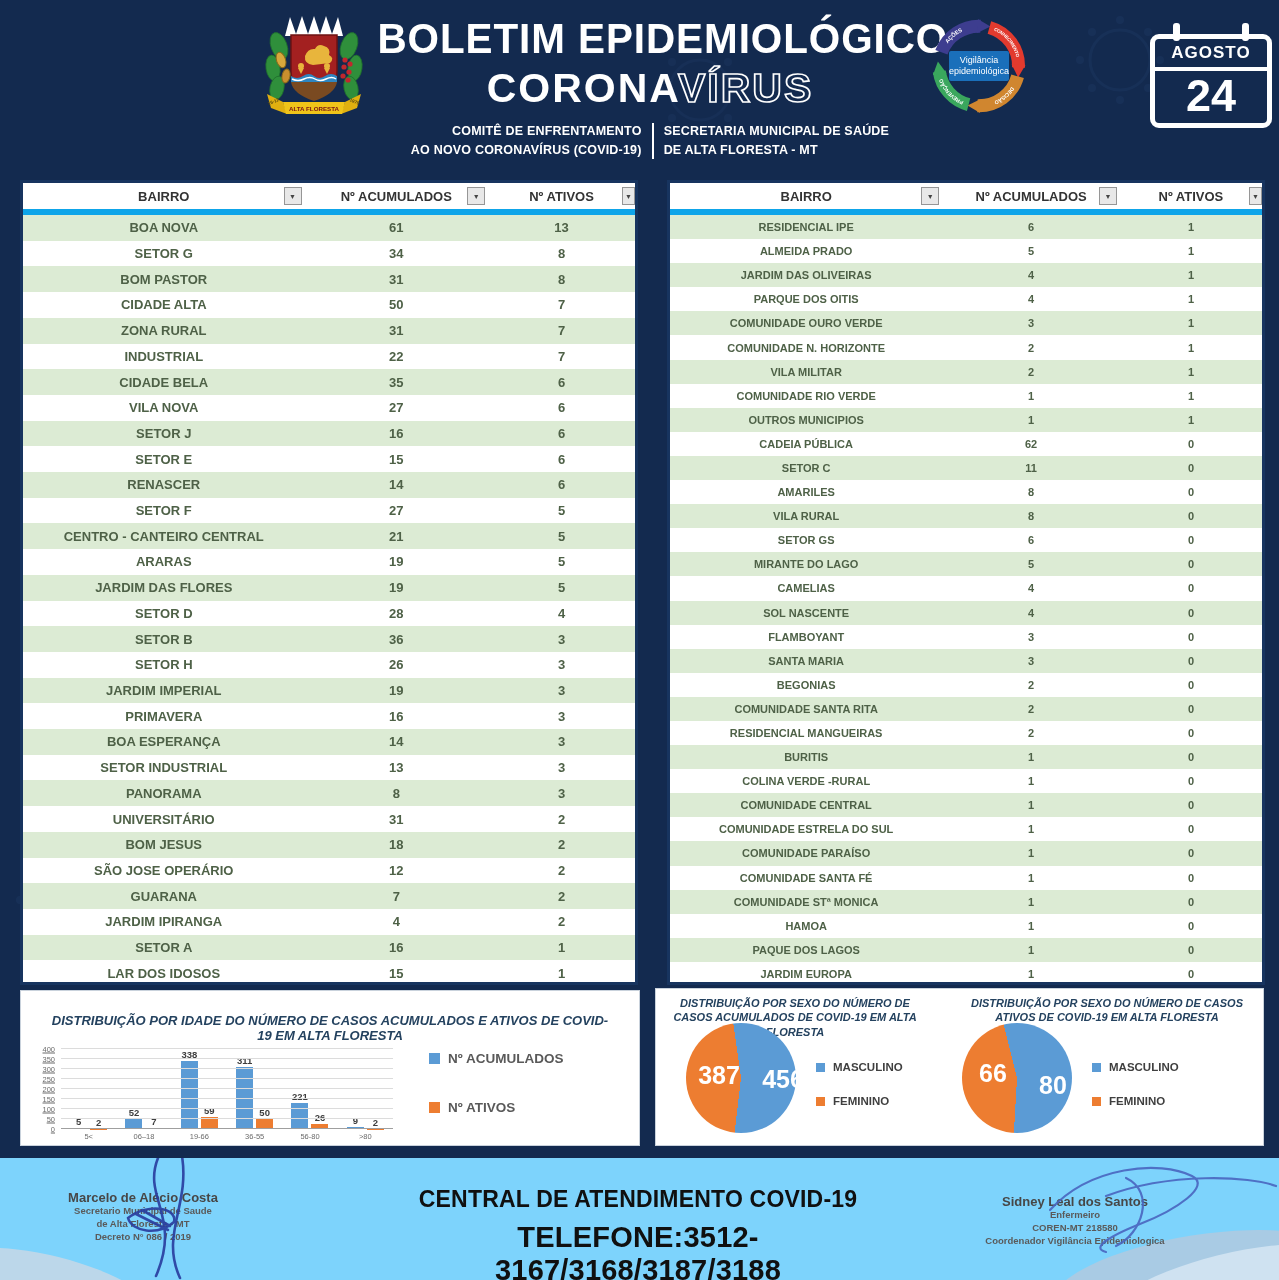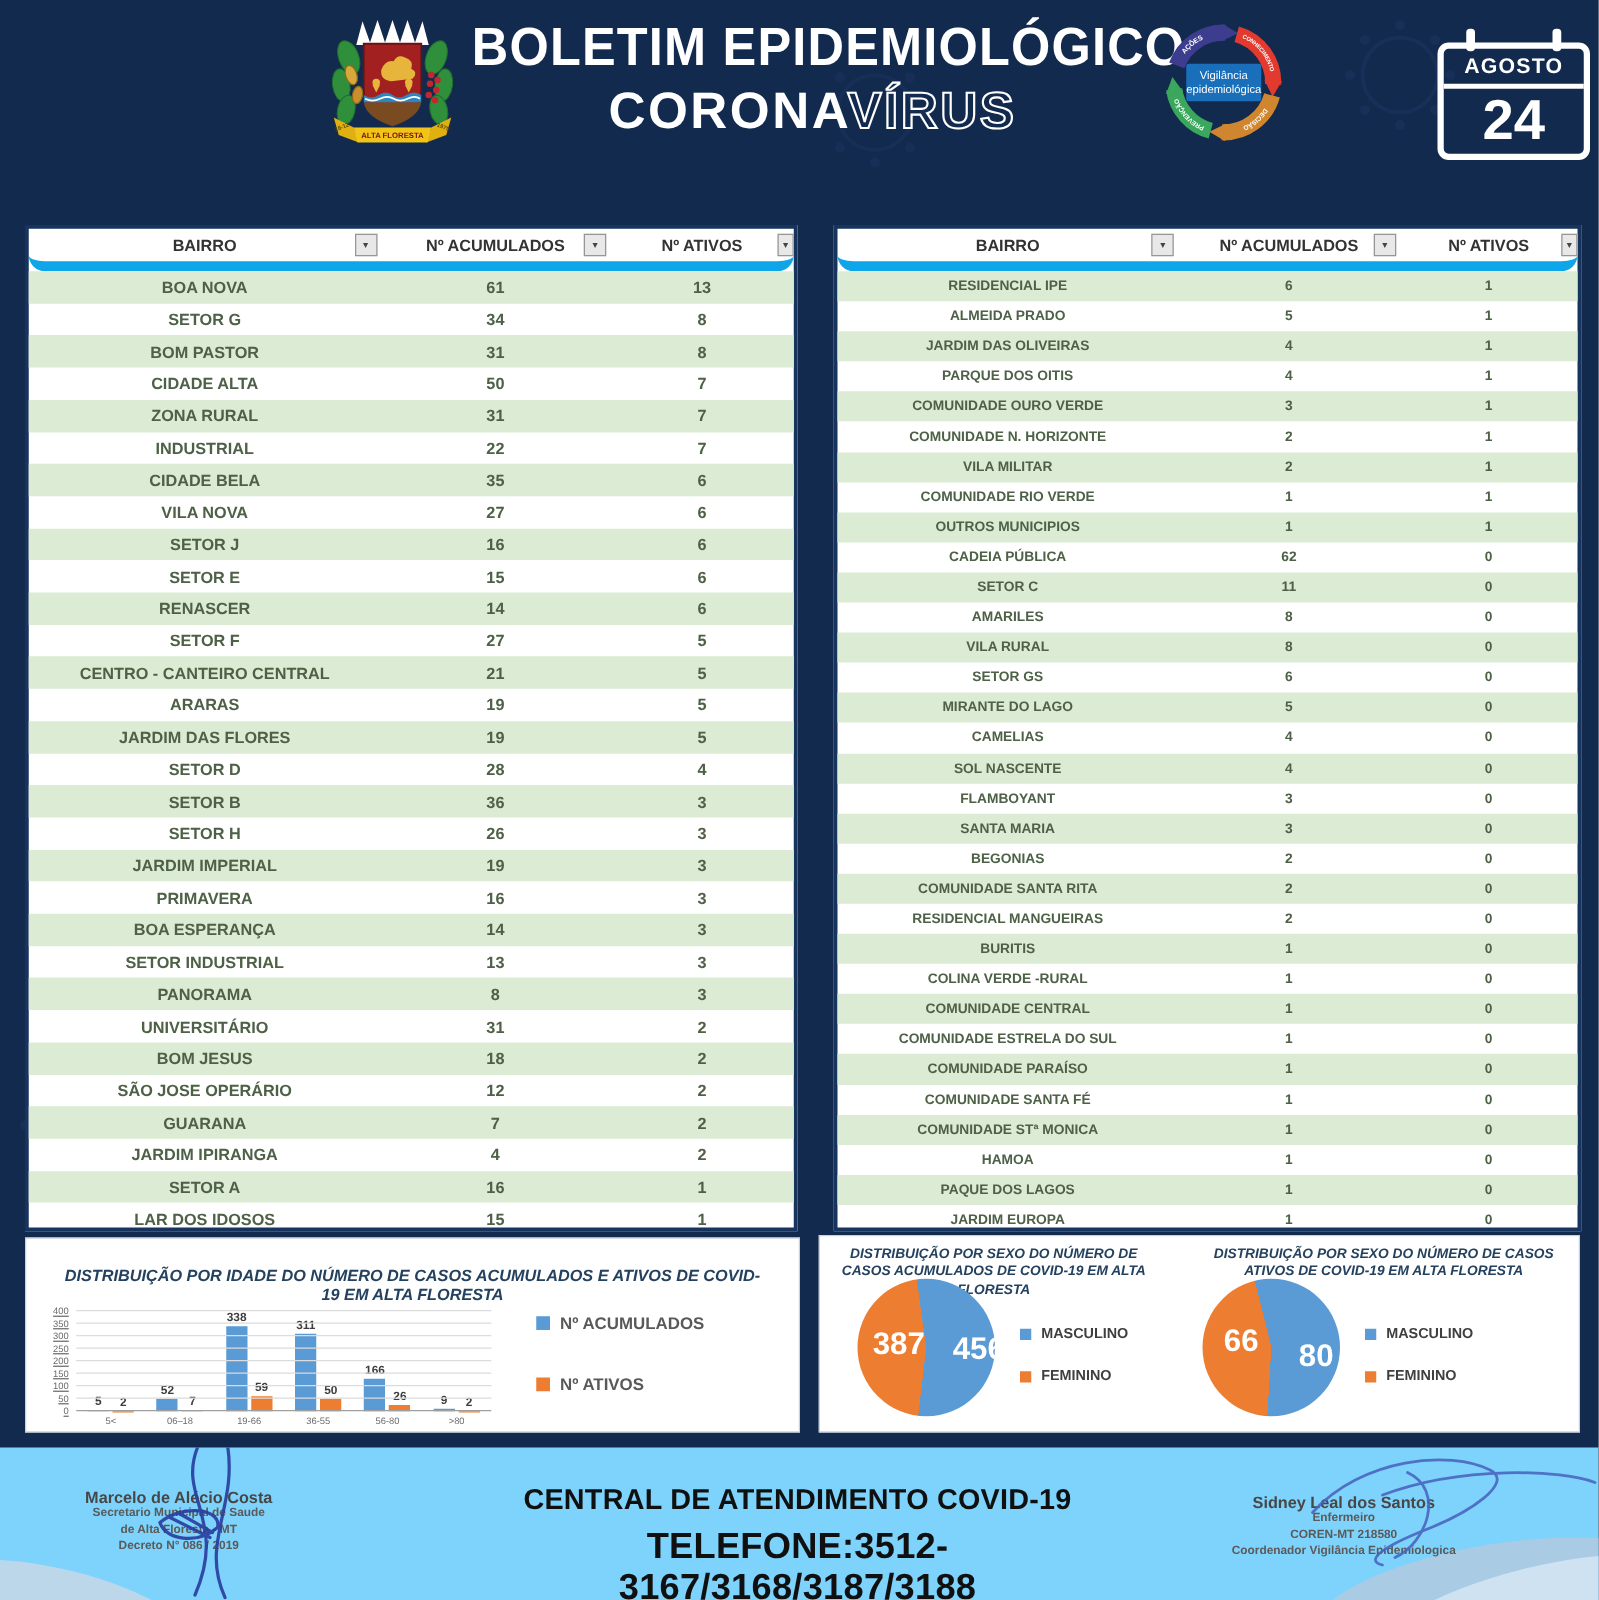--- a/index.html
+++ b/index.html
@@ -23,21 +23,21 @@
             border-radius:9px;}
   .peg{position:absolute;top:-16px;width:7px;height:18px;background:#fff;border-radius:3px;}
   .peg.p1{left:18px;} .peg.p2{right:18px;}
   #cal-month{height:28px;line-height:28px;text-align:center;color:#fff;font-size:17px;font-weight:800;
              letter-spacing:1px;border-bottom:4px solid #fff;}
   #cal-day{text-align:center;color:#fff;font-size:45px;font-weight:800;line-height:50px;}
   
   .tablewrap{position:absolute;top:180px;background:#fff;border:3px solid #17345f;z-index:2;}
   #table-left{left:20px;width:612px;height:799px;}
   #table-right{left:667px;width:592px;height:799px;}
-  .thead{display:grid;grid-template-columns:46% 30% 24%;height:26px;border-bottom:8px solid #0ea5e9;border-radius:13px;}
+  .thead{display:grid;grid-template-columns:46% 30% 24%;height:26px;border-bottom:6px solid #0ea5e9;}
   .th{position:relative;display:flex;align-items:center;justify-content:center;
       font-weight:700;font-size:13px;color:#333;}
   .filter-btn{position:absolute;right:3px;top:4px;width:16px;height:16px;background:#e8e8e8;
       border:1px solid #969696;font-size:7px;color:#444;display:flex;align-items:center;justify-content:center;}
   .th.cut .filter-btn{right:0;width:11px;overflow:hidden;}
   .tbody{display:flex;flex-direction:column;height:calc(100% - 28px);}
   .trow{flex:1;display:grid;grid-template-columns:46% 30% 24%;align-items:center;text-align:center;
         font-weight:700;color:#4e6147;}
   #table-left .trow{font-size:13px;} #table-right .trow{font-size:11px;}
   .trow.stripe{background:#dcebd4;}
@@ -160,20 +160,31 @@
       <polygon points="102,98 118,90 114,104 98,110" fill="#e0b010"></polygon>
       <polygon points="40,98 102,98 99,110 43,110" fill="#f0c419"></polygon>
       <text x="71" y="106.5" font-size="6.2" font-weight="bold" fill="#7a1515" text-anchor="middle">ALTA FLORESTA</text>
       <text x="31" y="99" font-size="4.6" font-weight="bold" fill="#5a4a10" text-anchor="middle" transform="rotate(-22 31 99)">16-12</text>
       <text x="111" y="99" font-size="4.6" font-weight="bold" fill="#5a4a10" text-anchor="middle" transform="rotate(22 111 99)">1979</text>
     </svg>
 
     <div id="title-block">
       <div id="title-1">BOLETIM EPIDEMIOLÓGICO</div>
       <div id="title-2"><span>CORONA</span><span class="outline">VÍRUS</span></div>
+      <div id="subtitle">
+        <div class="sub-col r1">
+          <div>COMITÊ DE ENFRENTAMENTO</div>
+          <div>AO NOVO CORONAVÍRUS (COVID-19)</div>
+        </div>
+        <div id="sub-divider"></div>
+        <div class="sub-col r2">
+          <div>SECRETARIA MUNICIPAL DE SAÚDE</div>
+          <div>DE ALTA FLORESTA - MT</div>
+        </div>
+      </div>
     </div>
 
     <svg id="cycle-logo" width="112" height="112" viewBox="0 0 112 112">
       <defs>
         <marker id="mP" markerWidth="16" markerHeight="16" refX="3" refY="8" orient="auto" markerUnits="userSpaceOnUse">
           <path d="M0,1 L13,8 L0,15 Z" fill="#3d3d8f"></path>
           </marker>
         <marker id="mR" markerWidth="16" markerHeight="16" refX="3" refY="8" orient="auto" markerUnits="userSpaceOnUse">
           <path d="M0,1 L13,8 L0,15 Z" fill="#e23a2e"></path>
           </marker>
@@ -604,21 +615,21 @@
               <div class="blabel" style="bottom: calc(77.75% + 1px);">311</div>
             </div>
             <div class="bwrap">
               <div class="bar" style="height: 12.5%; background: rgb(237, 125, 49);"></div>
               <div class="blabel" style="bottom: calc(12.5% + 1px);">50</div>
             </div>
           </div>
           <div class="bgroup">
             <div class="bwrap">
               <div class="bar" style="height: 32%; background: rgb(91, 155, 213);"></div>
-              <div class="blabel" style="bottom: calc(32% + 1px);">166</div>
+              <div class="blabel" style="bottom: calc(32% + 1px);">221</div>
             </div>
             <div class="bwrap">
               <div class="bar" style="height: 6.5%; background: rgb(237, 125, 49);"></div>
               <div class="blabel" style="bottom: calc(6.5% + 1px);">26</div>
             </div>
           </div>
           <div class="bgroup">
             <div class="bwrap">
               <div class="bar" style="height: 2.25%; background: rgb(91, 155, 213);"></div>
               <div class="blabel" style="bottom: calc(2.25% + 1px);">9</div>

